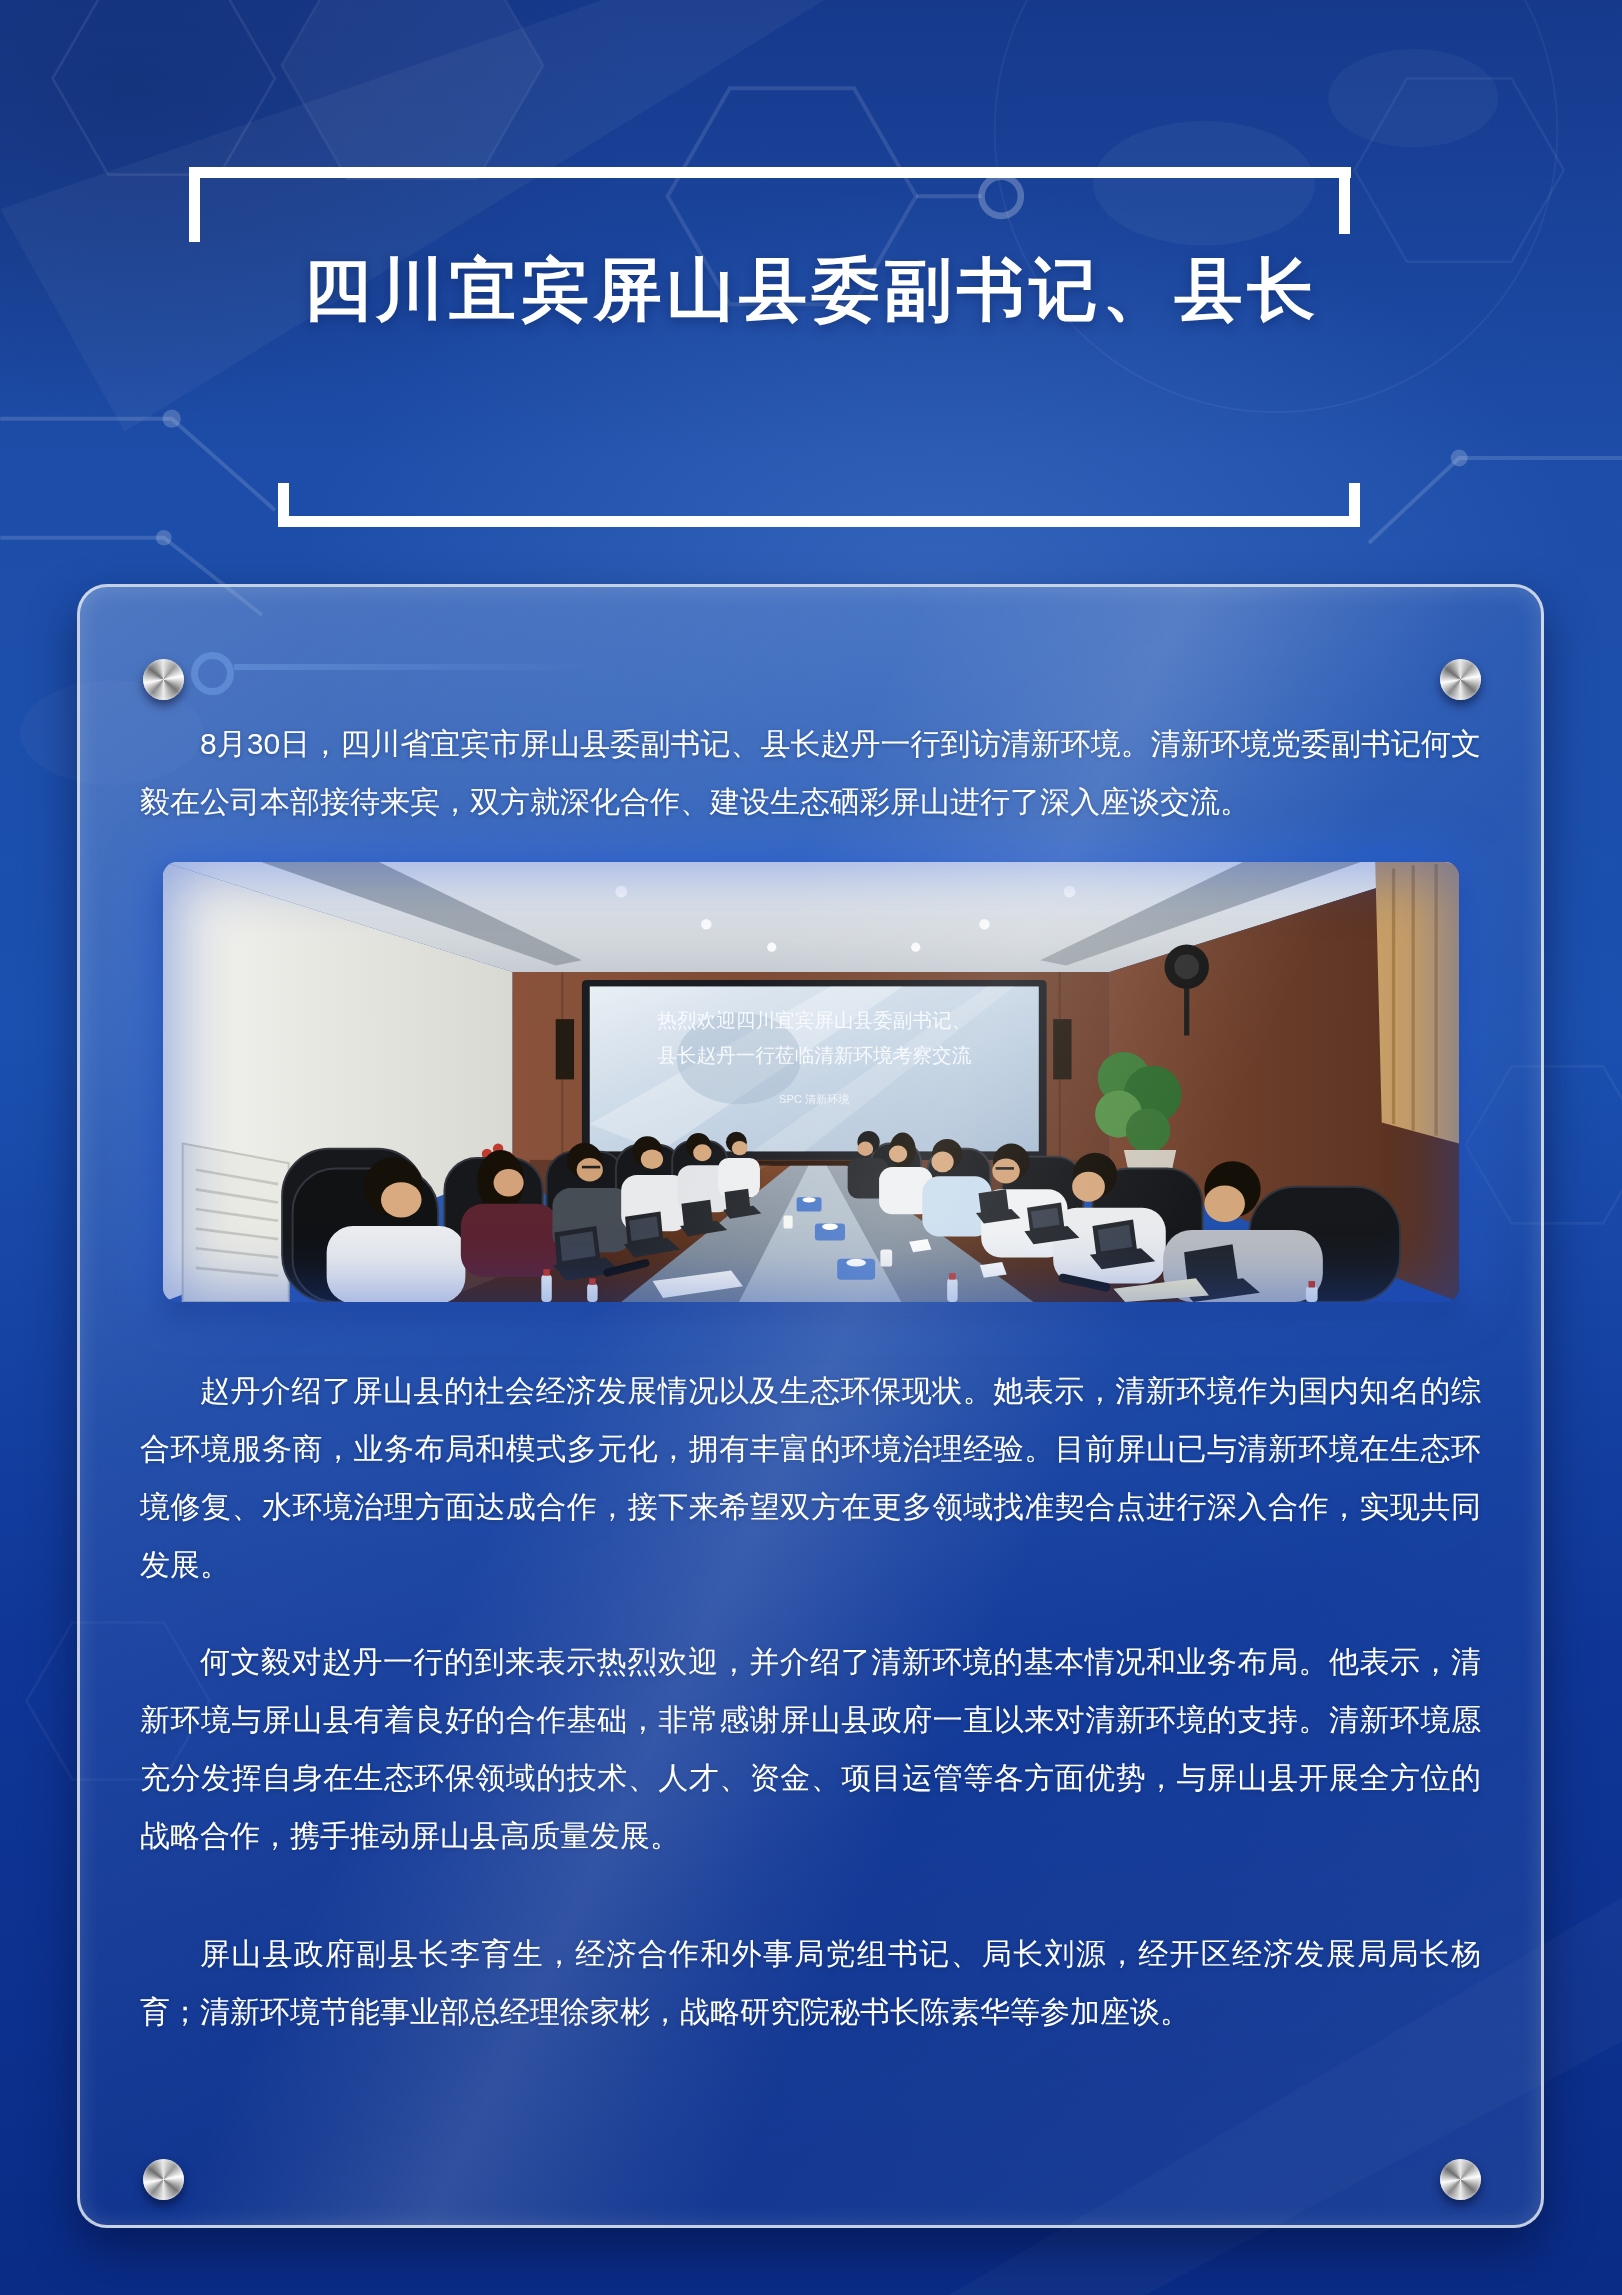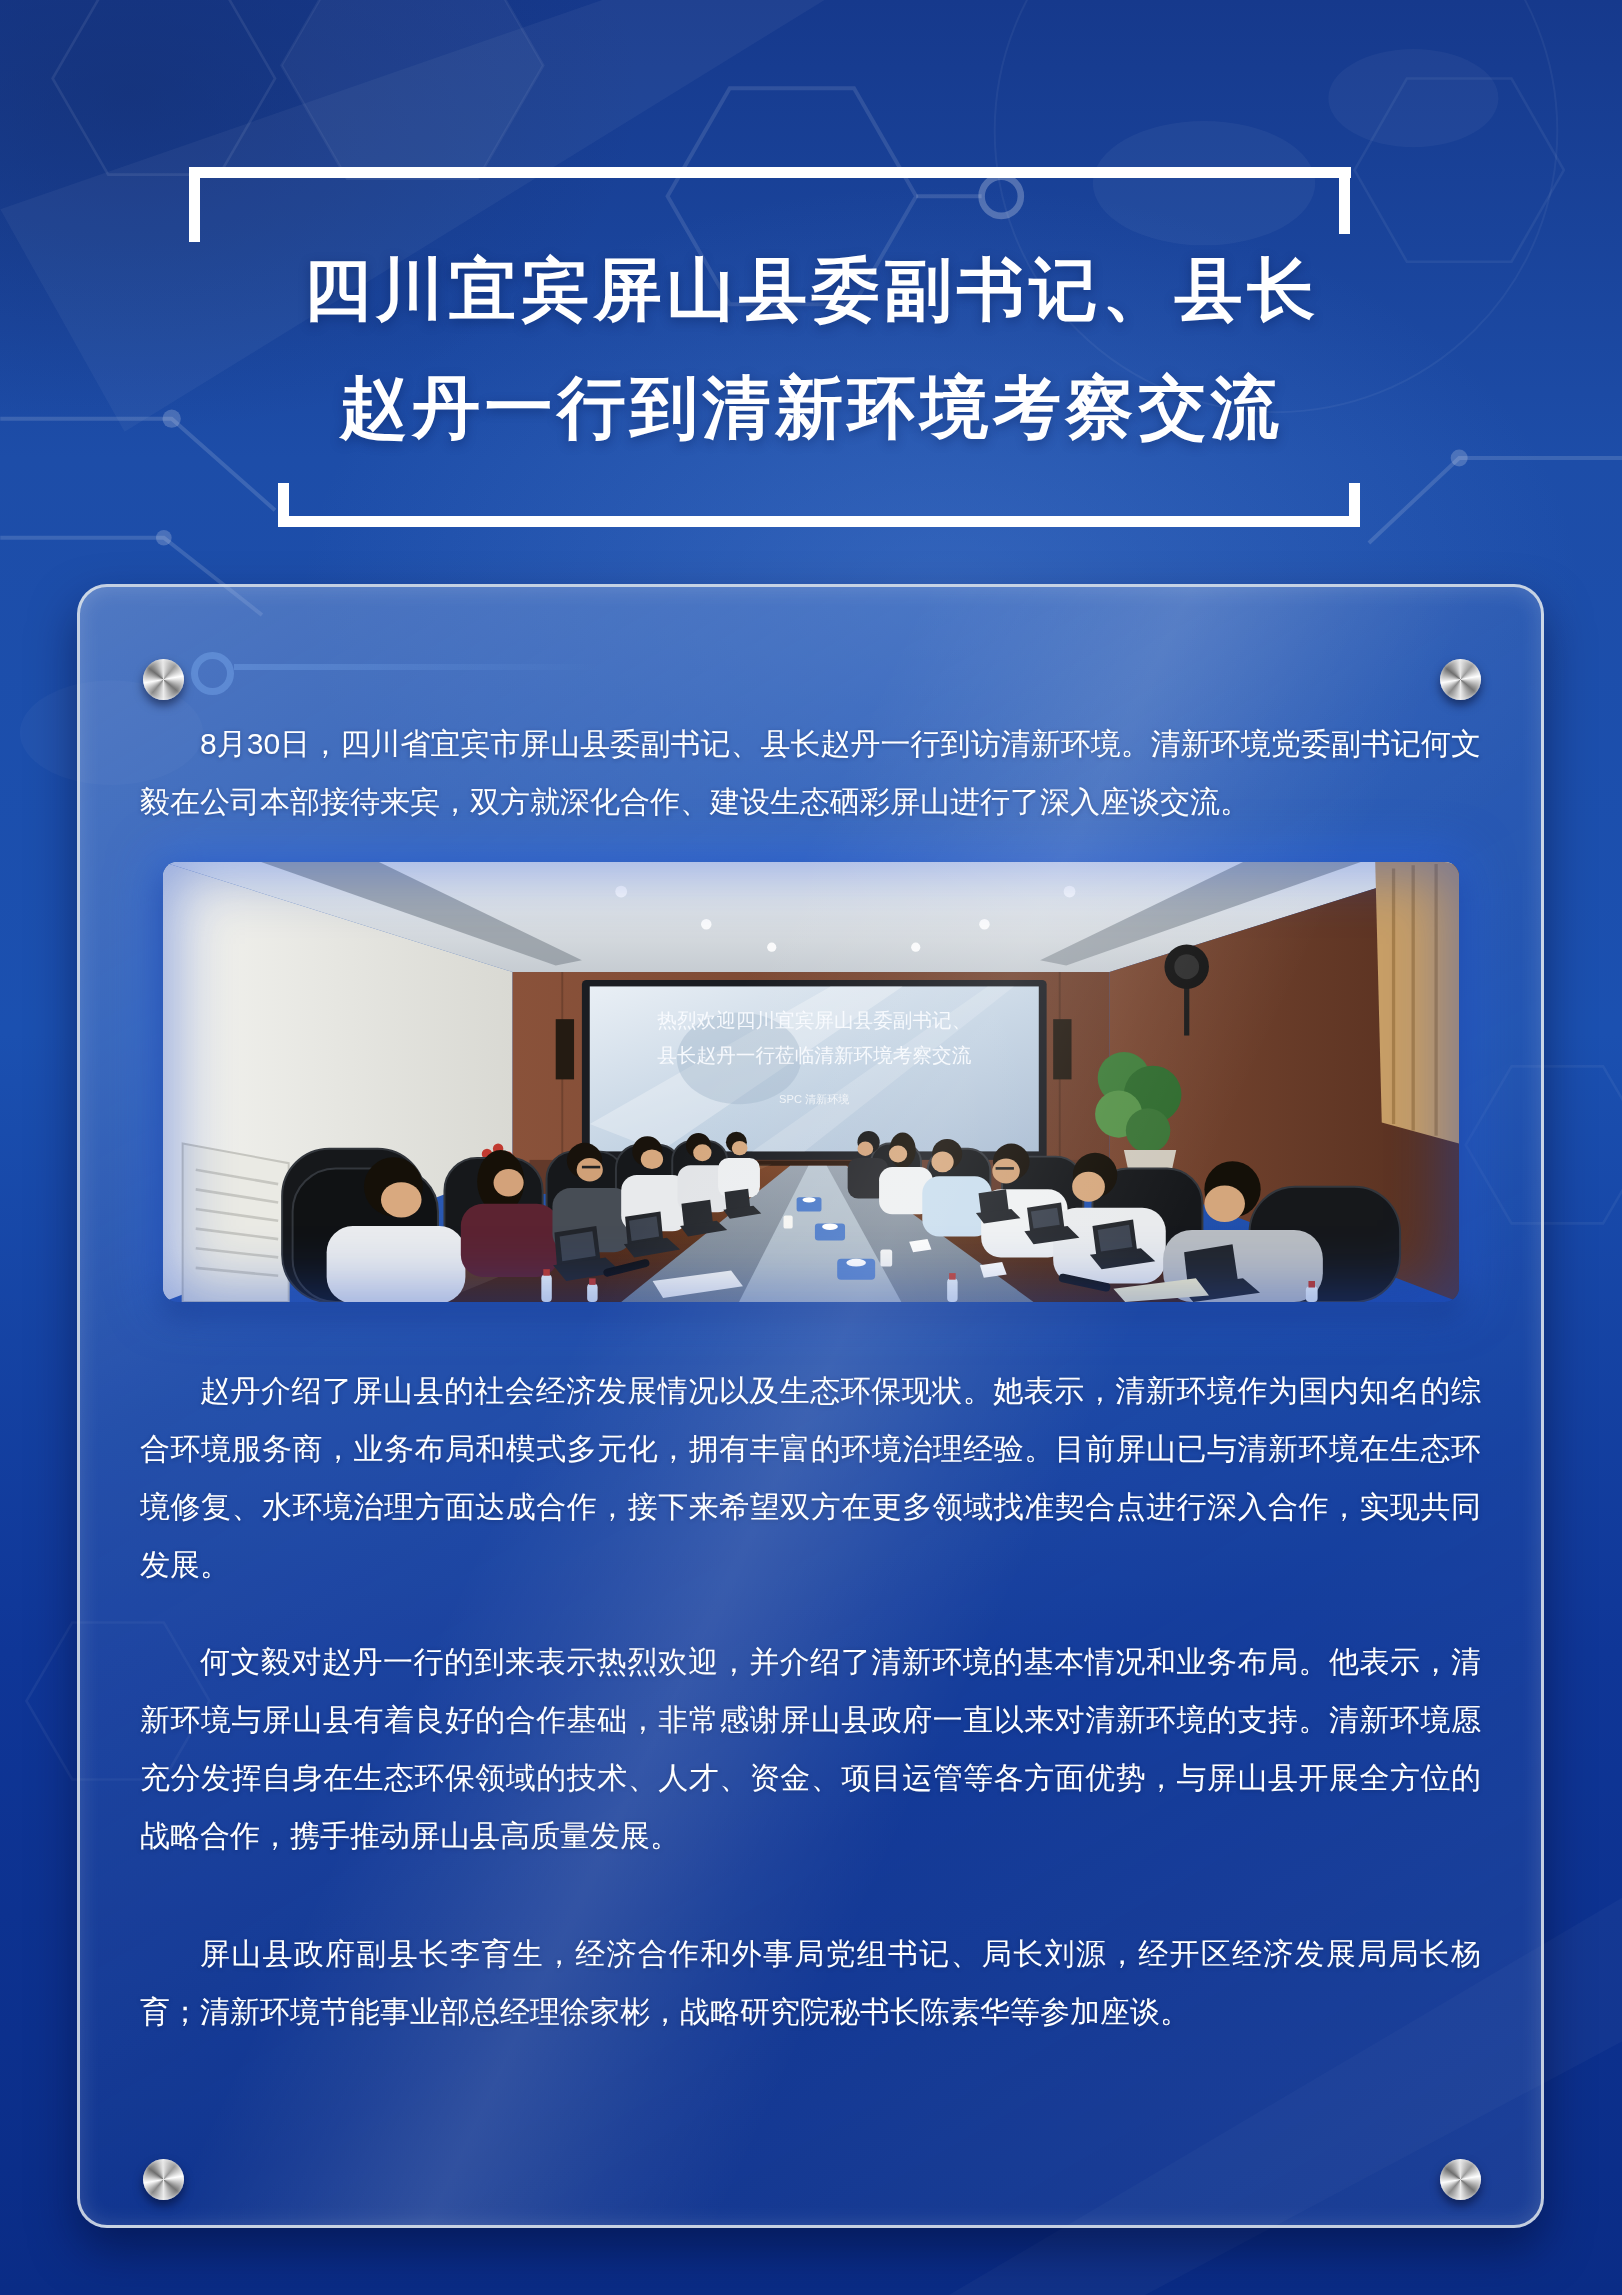--- a/index.html
+++ b/index.html
@@ -118,21 +118,20 @@
 
   <div class="bar bar-top-h"></div>
   <div class="bar bar-top-lt"></div>
   <div class="bar bar-top-rt"></div>
   <div class="bar bar-bot-h"></div>
   <div class="bar bar-bot-lt"></div>
   <div class="bar bar-bot-rt"></div>
 
   <div class="title">
     <div>四川宜宾屏山县委副书记、县长</div>
-    <div>赵丹一行到清新环境考察交流</div>
   </div>
 
   <div class="card">
     <div class="screw tl"></div>
     <div class="screw tr"></div>
     <div class="screw bl"></div>
     <div class="screw br"></div>
     <div class="card-ring"></div>
     <div class="card-ring-line"></div>
 

